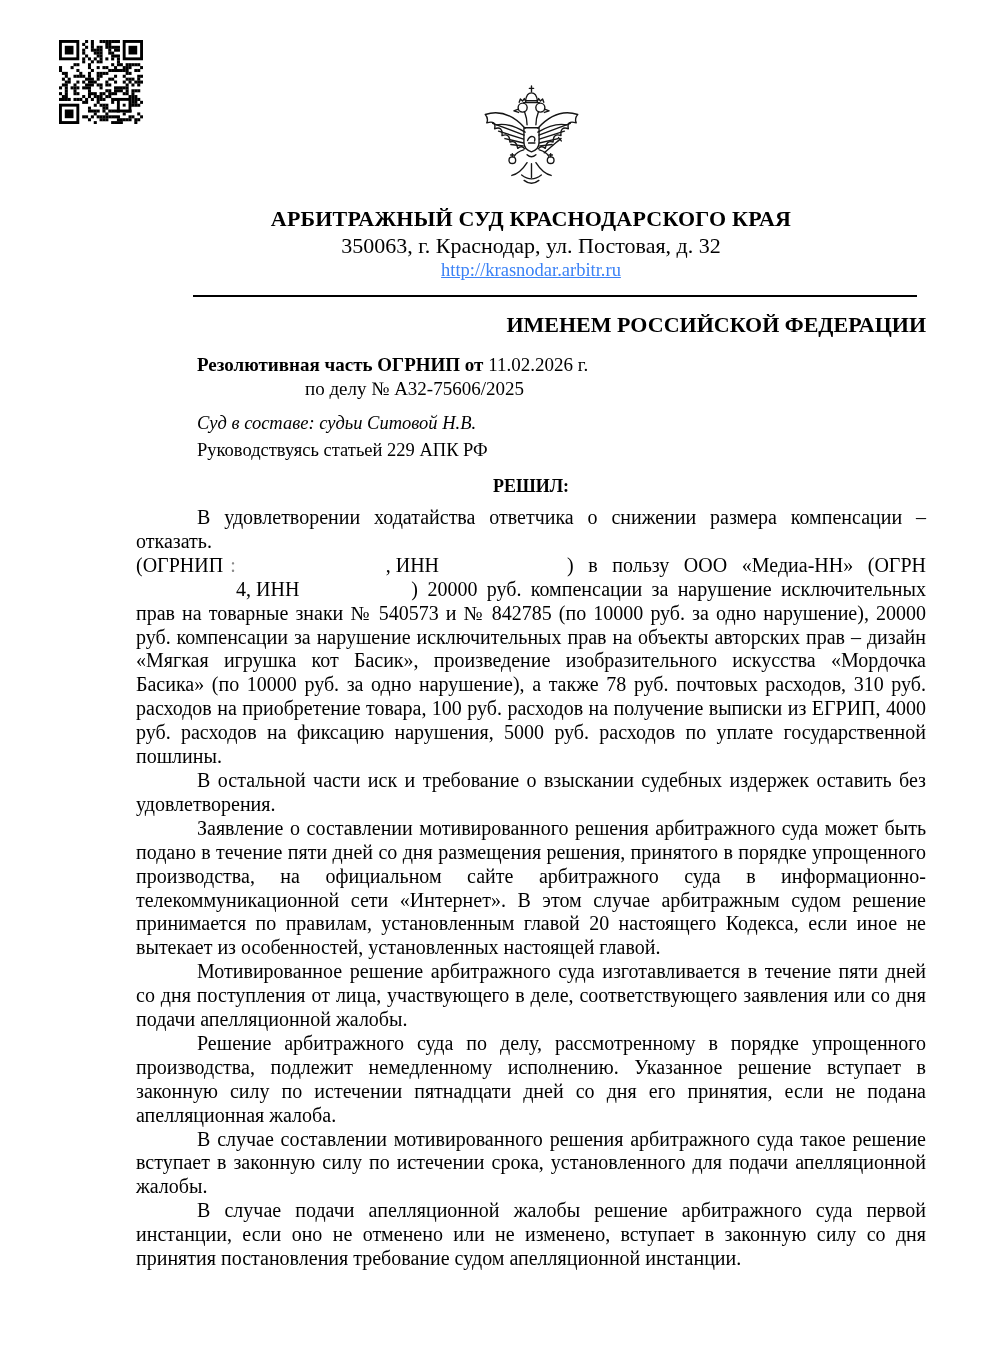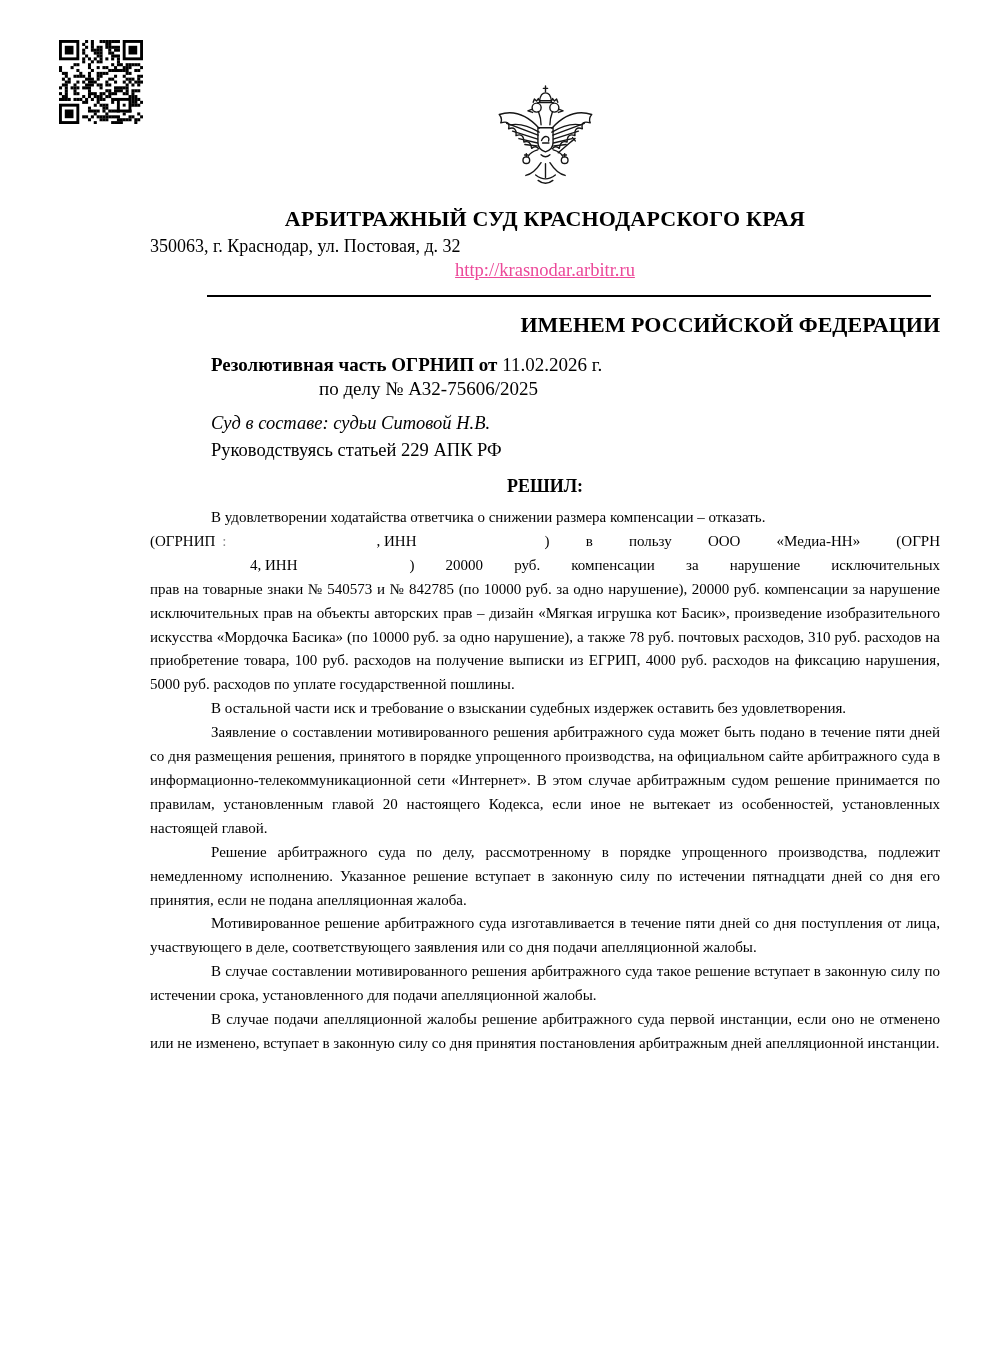--- a/index.html
+++ b/index.html
@@ -5,36 +5,36 @@
   html,body{margin:0;padding:0;background:#ffffff;}
   .page{
     position:relative;
     width:1005px;height:1372px;
     background:#ffffff;
     font-family:"Liberation Serif","DejaVu Serif",serif;
     color:#000;
     overflow:hidden;
   }
   .qr{position:absolute;left:59px;top:40px;width:84px;height:84px;}
-  .content{position:absolute;left:150px;top:0;width:790px;}
+  .content{position:absolute;left:136px;top:0;width:790px;}
   .emblem{position:absolute;top:84px;left:50%;margin-left:-55px;width:110px;height:118px;}
   .emblem svg{width:110px;height:118px;stroke:#151515;fill:none;stroke-width:1.4;stroke-linecap:round;stroke-linejoin:round;}
   .court-name{margin-top:205px;text-align:center;font-weight:bold;font-size:22px;line-height:27px;letter-spacing:0.2px;}
-  .address{font-size:18px;line-height:22px;margin-top:3px;}
+  .address{text-align:center;font-size:22px;line-height:22px;margin-top:3px;}
   .site{text-align:center;font-size:18.5px;line-height:22px;margin-top:2px;}
-  .site a{color:#ec4899;cursor:pointer;}
+  .site a{color:#3b82f6;cursor:pointer;}
   .rule{border:none;border-top:2px solid #000;margin:14px 0 0 57px;width:724px;height:0;}
   .main-title{margin-top:14px;text-align:right;font-weight:bold;font-size:22px;line-height:27px;}
   .rez{margin-top:15px;font-size:19px;line-height:23px;padding-left:61px;}
   .rez b{font-weight:bold;}
   .case-line{font-size:19px;line-height:23px;padding-left:169px;margin-top:1px;}
   .sud-line{margin-top:12px;font-size:18.5px;line-height:23px;padding-left:61px;font-style:italic;}
   .ruk-line{margin-top:4px;font-size:18.5px;line-height:23px;padding-left:61px;}
   .reshil{margin-top:11px;text-align:center;font-weight:bold;font-size:18px;line-height:26px;}
-  .body{margin-top:7px;font-size:15px;line-height:23.9px;}
+  .body{margin-top:7px;font-size:20px;line-height:23.9px;}
   .body p{margin:0;text-align:justify;text-indent:61px;}
   .body p.noindent{text-indent:0;}
   .rline{display:flex;align-items:baseline;}
   .rline .sp1{width:150px;flex:0 0 auto;}
   .rline .sp2{width:128px;flex:0 0 auto;}
   .rline .sp3{width:100px;flex:0 0 auto;}
   .rline .sp4{width:112px;flex:0 0 auto;}
   .rline .fill{flex:1 1 auto;text-align:justify;text-align-last:justify;}
   .remnant{color:#8a8a8a;padding-left:7px;}
 </style>
@@ -420,20 +420,20 @@
       <div class="rline">
         <span class="sp3"></span>
         <span>4, ИНН</span>
         <span class="sp4"></span>
         <span class="fill">) 20000 руб. компенсации за нарушение исключительных</span>
       </div>
 
       <p class="noindent">прав на товарные знаки № 540573 и № 842785 (по 10000 руб. за одно нарушение), 20000 руб. компенсации за нарушение исключительных прав на объекты авторских прав – дизайн «Мягкая игрушка кот Басик», произведение изобразительного искусства «Мордочка Басика» (по 10000 руб. за одно нарушение), а также 78 руб. почтовых расходов, 310 руб. расходов на приобретение товара, 100 руб. расходов на получение выписки из ЕГРИП, 4000 руб. расходов на фиксацию нарушения, 5000 руб. расходов по уплате государственной пошлины.</p>
       <p>В остальной части иск и требование о взыскании судебных издержек оставить без удовлетворения.</p>
       <p>Заявление о составлении мотивированного решения арбитражного суда может быть подано в течение пяти дней со дня размещения решения, принятого в порядке упрощенного производства, на официальном сайте арбитражного суда в информационно-телекоммуникационной сети «Интернет». В этом случае арбитражным судом решение принимается по правилам, установленным главой 20 настоящего Кодекса, если иное не вытекает из особенностей, установленных настоящей главой.</p>
+      <p>Мотивированное решение арбитражного суда изготавливается в течение пяти дней со дня поступления от лица, участвующего в деле, соответствующего заявления или со дня подачи апелляционной жалобы.</p>
       <p>Решение арбитражного суда по делу, рассмотренному в порядке упрощенного производства, подлежит немедленному исполнению. Указанное решение вступает в законную силу по истечении пятнадцати дней со дня его принятия, если не подана апелляционная жалоба.</p>
-      <p>Мотивированное решение арбитражного суда изготавливается в течение пяти дней со дня поступления от лица, участвующего в деле, соответствующего заявления или со дня подачи апелляционной жалобы.</p>
       <p>В случае составлении мотивированного решения арбитражного суда такое решение вступает в законную силу по истечении срока, установленного для подачи апелляционной жалобы.</p>
-      <p>В случае подачи апелляционной жалобы решение арбитражного суда первой инстанции, если оно не отменено или не изменено, вступает в законную силу со дня принятия постановления арбитражным дней апелляционной инстанции.</p>
+      <p>В случае подачи апелляционной жалобы решение арбитражного суда первой инстанции, если оно не отменено или не изменено, вступает в законную силу со дня принятия постановления требование судом апелляционной инстанции.</p>
     </div>
 
   </div>
 </div>
 
 </body></html>

